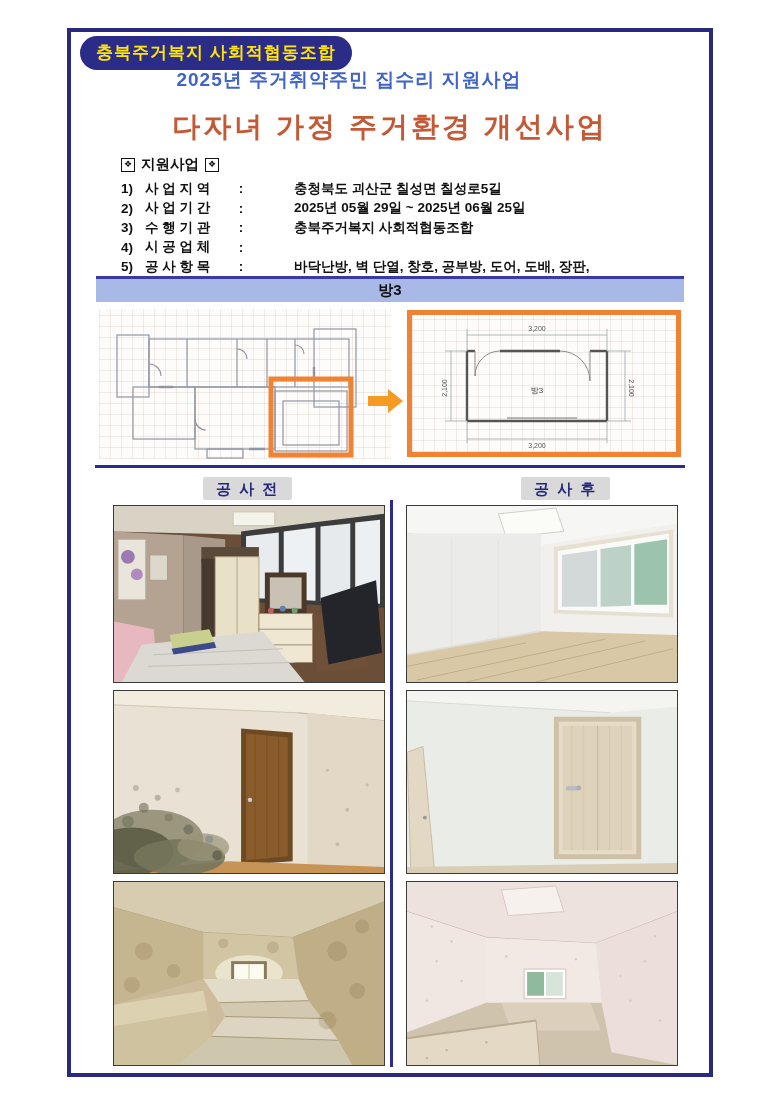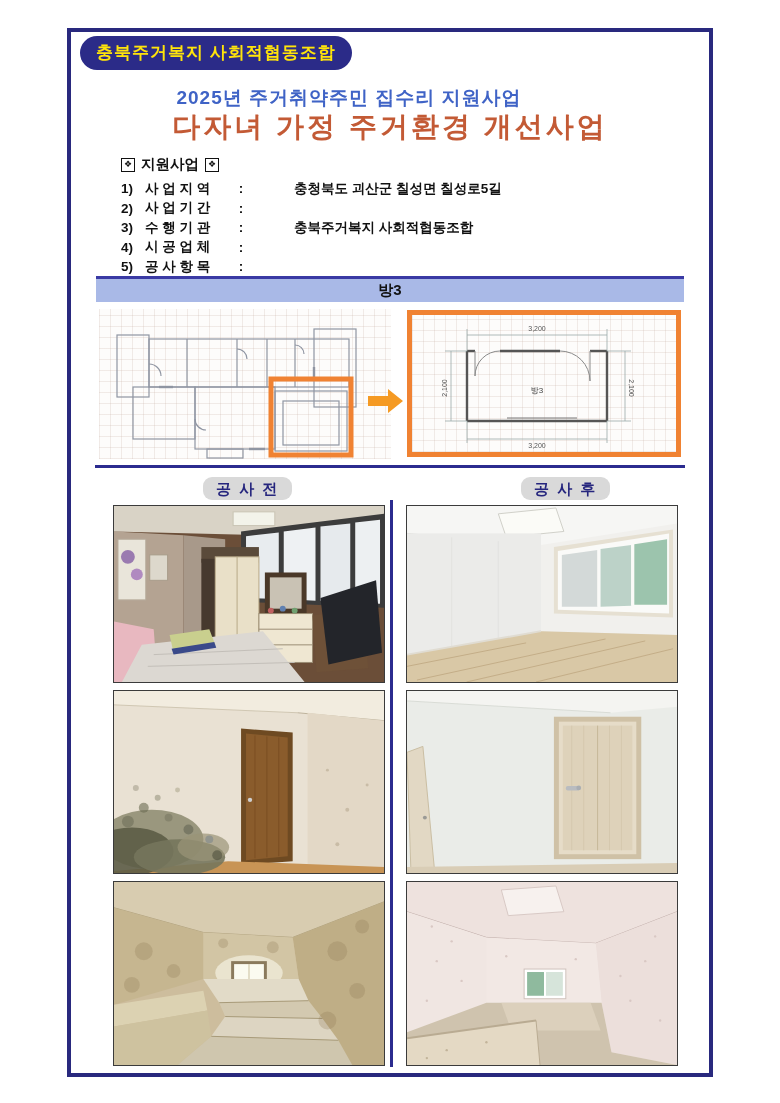--- a/index.html
+++ b/index.html
@@ -3,21 +3,21 @@
 <meta charset="utf-8">
 <style>
   * { margin:0; padding:0; box-sizing:border-box; }
   html,body { width:780px; height:1103px; background:#ffffff;
     font-family:"Liberation Sans","DejaVu Sans",sans-serif; }
   .page { position:relative; width:780px; height:1103px; background:#fff; overflow:hidden; }
   .frame { position:absolute; left:67px; top:28px; width:646px; height:1049px;
     border:4px solid #29297E; background:#fff; }
   .badge { position:absolute; left:80px; top:36px; background:#2B2B88; color:#FFE40A;
     font-weight:bold; font-size:17px; padding:5px 16px 6px; border-radius:17px; letter-spacing:1px; }
-  .subtitle { position:absolute; left:67px; top:85px; width:564px; text-align:center;
+  .subtitle { position:absolute; left:67px; top:67px; width:564px; text-align:center;
     color:#3F63C6; font-weight:bold; font-size:19px; letter-spacing:1px; }
   .title { position:absolute; left:67px; top:108px; width:646px; text-align:center;
     color:#C35A35; font-weight:bold; font-size:28px; letter-spacing:3px; }
   .ov-head { position:absolute; left:121px; top:155px; font-size:14.5px; font-weight:bold; color:#111;
     display:flex; align-items:center; gap:6px; }
   .ov-ico { display:inline-flex; width:14px; height:14px; border:1.5px solid #111;
     align-items:center; justify-content:center; font-size:9px; line-height:1; color:#111; }
   .ov-list { position:absolute; left:121px; top:179px; width:480px; font-size:13.5px; font-weight:bold; color:#111; }
   .ov-row { display:flex; height:19.5px; align-items:center; }
   .ov-num { width:24px; }
@@ -29,21 +29,21 @@
     font-size:15px; font-weight:bold; color:#111; line-height:22px; }
   .plan-grid { background-color:#FDFCFB;
     background-image:
       repeating-linear-gradient(0deg, rgba(195,170,158,.22) 0 1px, transparent 1px 11px),
       repeating-linear-gradient(90deg, rgba(195,170,158,.22) 0 1px, transparent 1px 11px); }
   .plan-left { position:absolute; left:99px; top:309px; width:292px; height:150px; }
   .zoom-arrow { position:absolute; left:368px; top:388px; width:36px; height:26px; }
   .plan-right { position:absolute; left:407px; top:310px; width:274px; height:147px;
     border:5px solid #F08232; }
   .hr-navy { position:absolute; left:95px; top:465px; width:590px; height:2.5px; background:#2B2B8F; }
-  .pill { position:absolute; top:477px; height:23px; background:#D9D9D9; border-radius:9px;
+  .pill { position:absolute; top:477px; height:23px; background:#D9D9D9; border-radius:2px;
     color:#26267E; font-weight:bold; font-size:15px; line-height:23px; padding:0 13px; letter-spacing:2px; }
   .pill-before { left:203px; }
   .pill-after { left:521px; }
   .col-divider { position:absolute; left:390px; top:500px; width:2.5px; height:567px; background:#2B2B8F; }
   .photo { position:absolute; border:1px solid #3b3b3b; overflow:hidden; background:#ddd; }
   .photo svg { display:block; width:100%; height:100%; }
   .p-r1 { top:505px; height:178px; }
   .p-r2 { top:690px; height:184px; }
   .p-r3 { top:881px; height:185px; }
   .p-c1 { left:113px; width:272px; }
@@ -69,36 +69,38 @@
     <div class="ov-row">
       <span class="ov-num">1)</span>
       <span class="ov-label">사 업 지 역</span>
       <span class="ov-colon">:</span>
       <span class="ov-value">충청북도 괴산군 칠성면 칠성로5길</span>
     </div>
     <div class="ov-row">
       <span class="ov-num">2)</span>
       <span class="ov-label">사 업 기 간</span>
       <span class="ov-colon">:</span>
+      <span class="ov-value">2025년 05월 29일 ~ 2025년 06월 25일</span>
     </div>
     <div class="ov-row">
       <span class="ov-num">3)</span>
       <span class="ov-label">수 행 기 관</span>
       <span class="ov-colon">:</span>
       <span class="ov-value">충북주거복지 사회적협동조합</span>
     </div>
     <div class="ov-row">
       <span class="ov-num">4)</span>
       <span class="ov-label">시 공 업 체</span>
       <span class="ov-colon">:</span>
     </div>
     <div class="ov-row">
       <span class="ov-num">5)</span>
       <span class="ov-label">공 사 항 목</span>
       <span class="ov-colon">:</span>
+      <span class="ov-value">바닥난방, 벽 단열, 창호, 공부방, 도어, 도배, 장판,</span>
     </div>
   </div>
 
   <div class="banner">방3</div>
 
   <div class="plan-left plan-grid">
     <svg viewBox="0 0 292 150">
       <g stroke="#8f95a2" stroke-width="1.2" fill="none">
         <rect x="18" y="26" width="32" height="62"></rect>
         <rect x="50" y="30" width="200" height="48"></rect>

